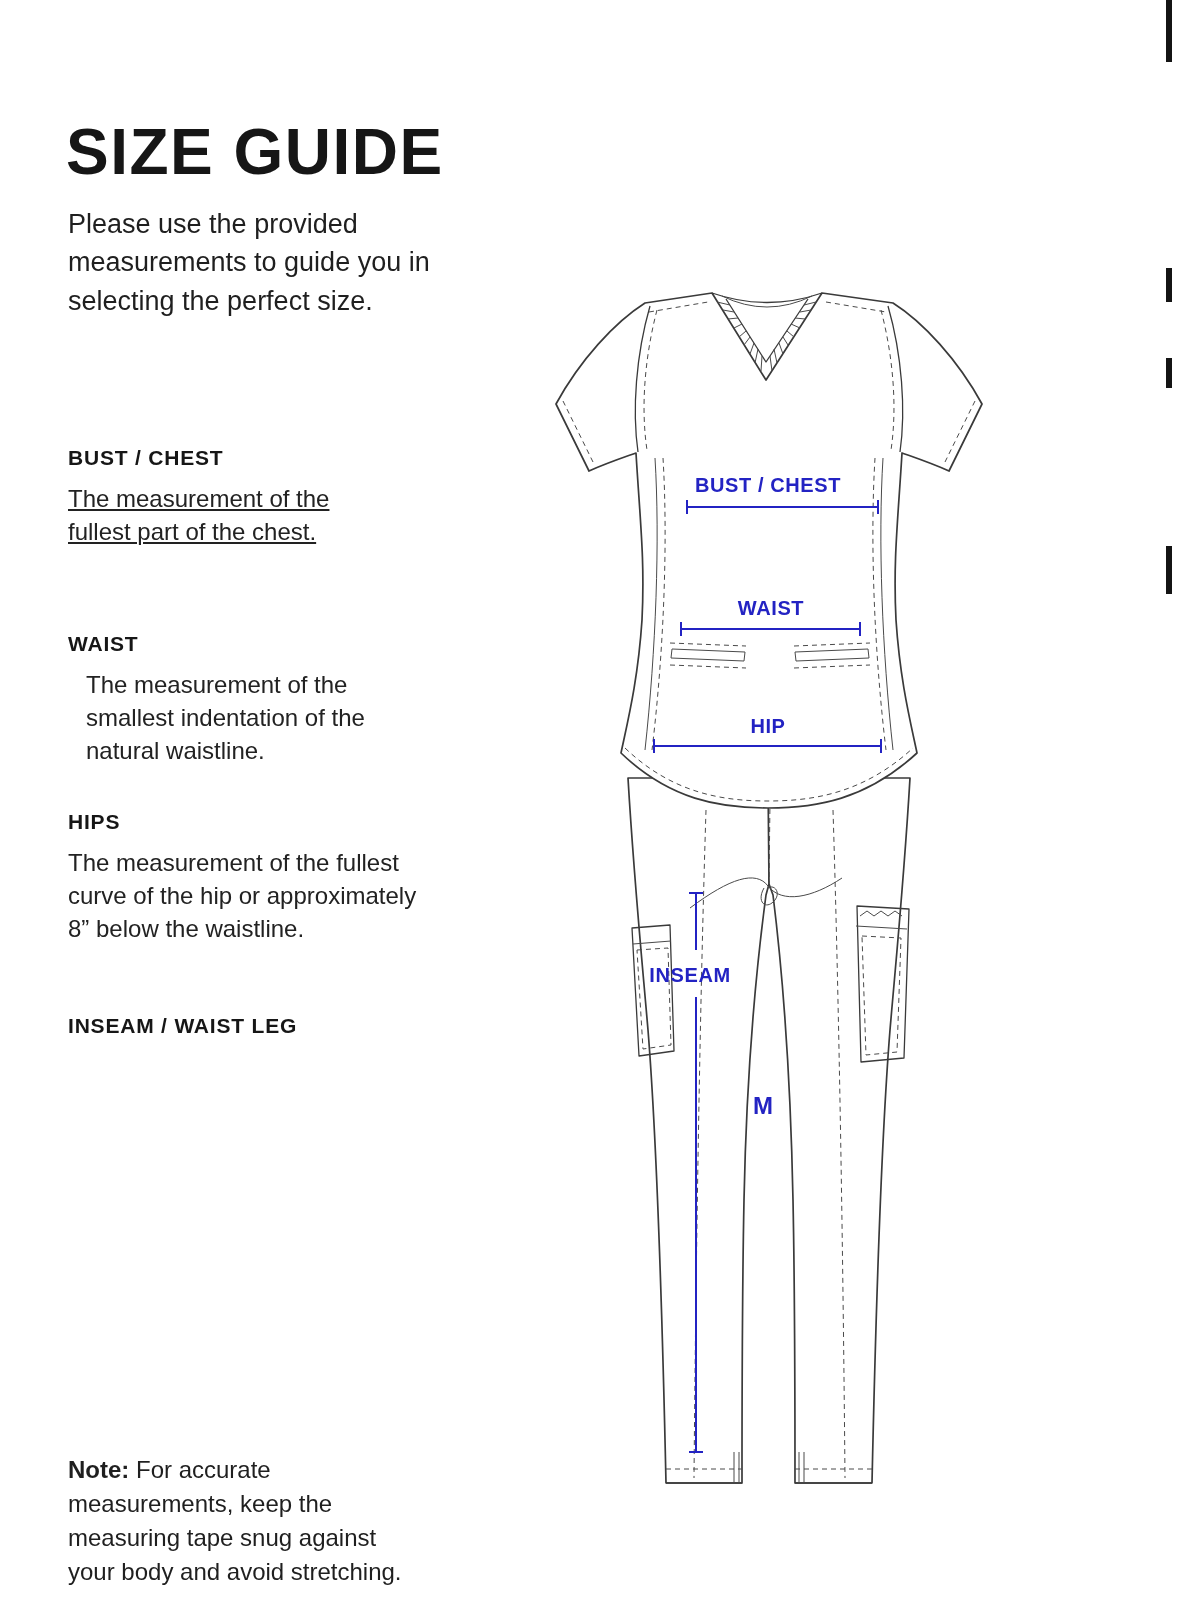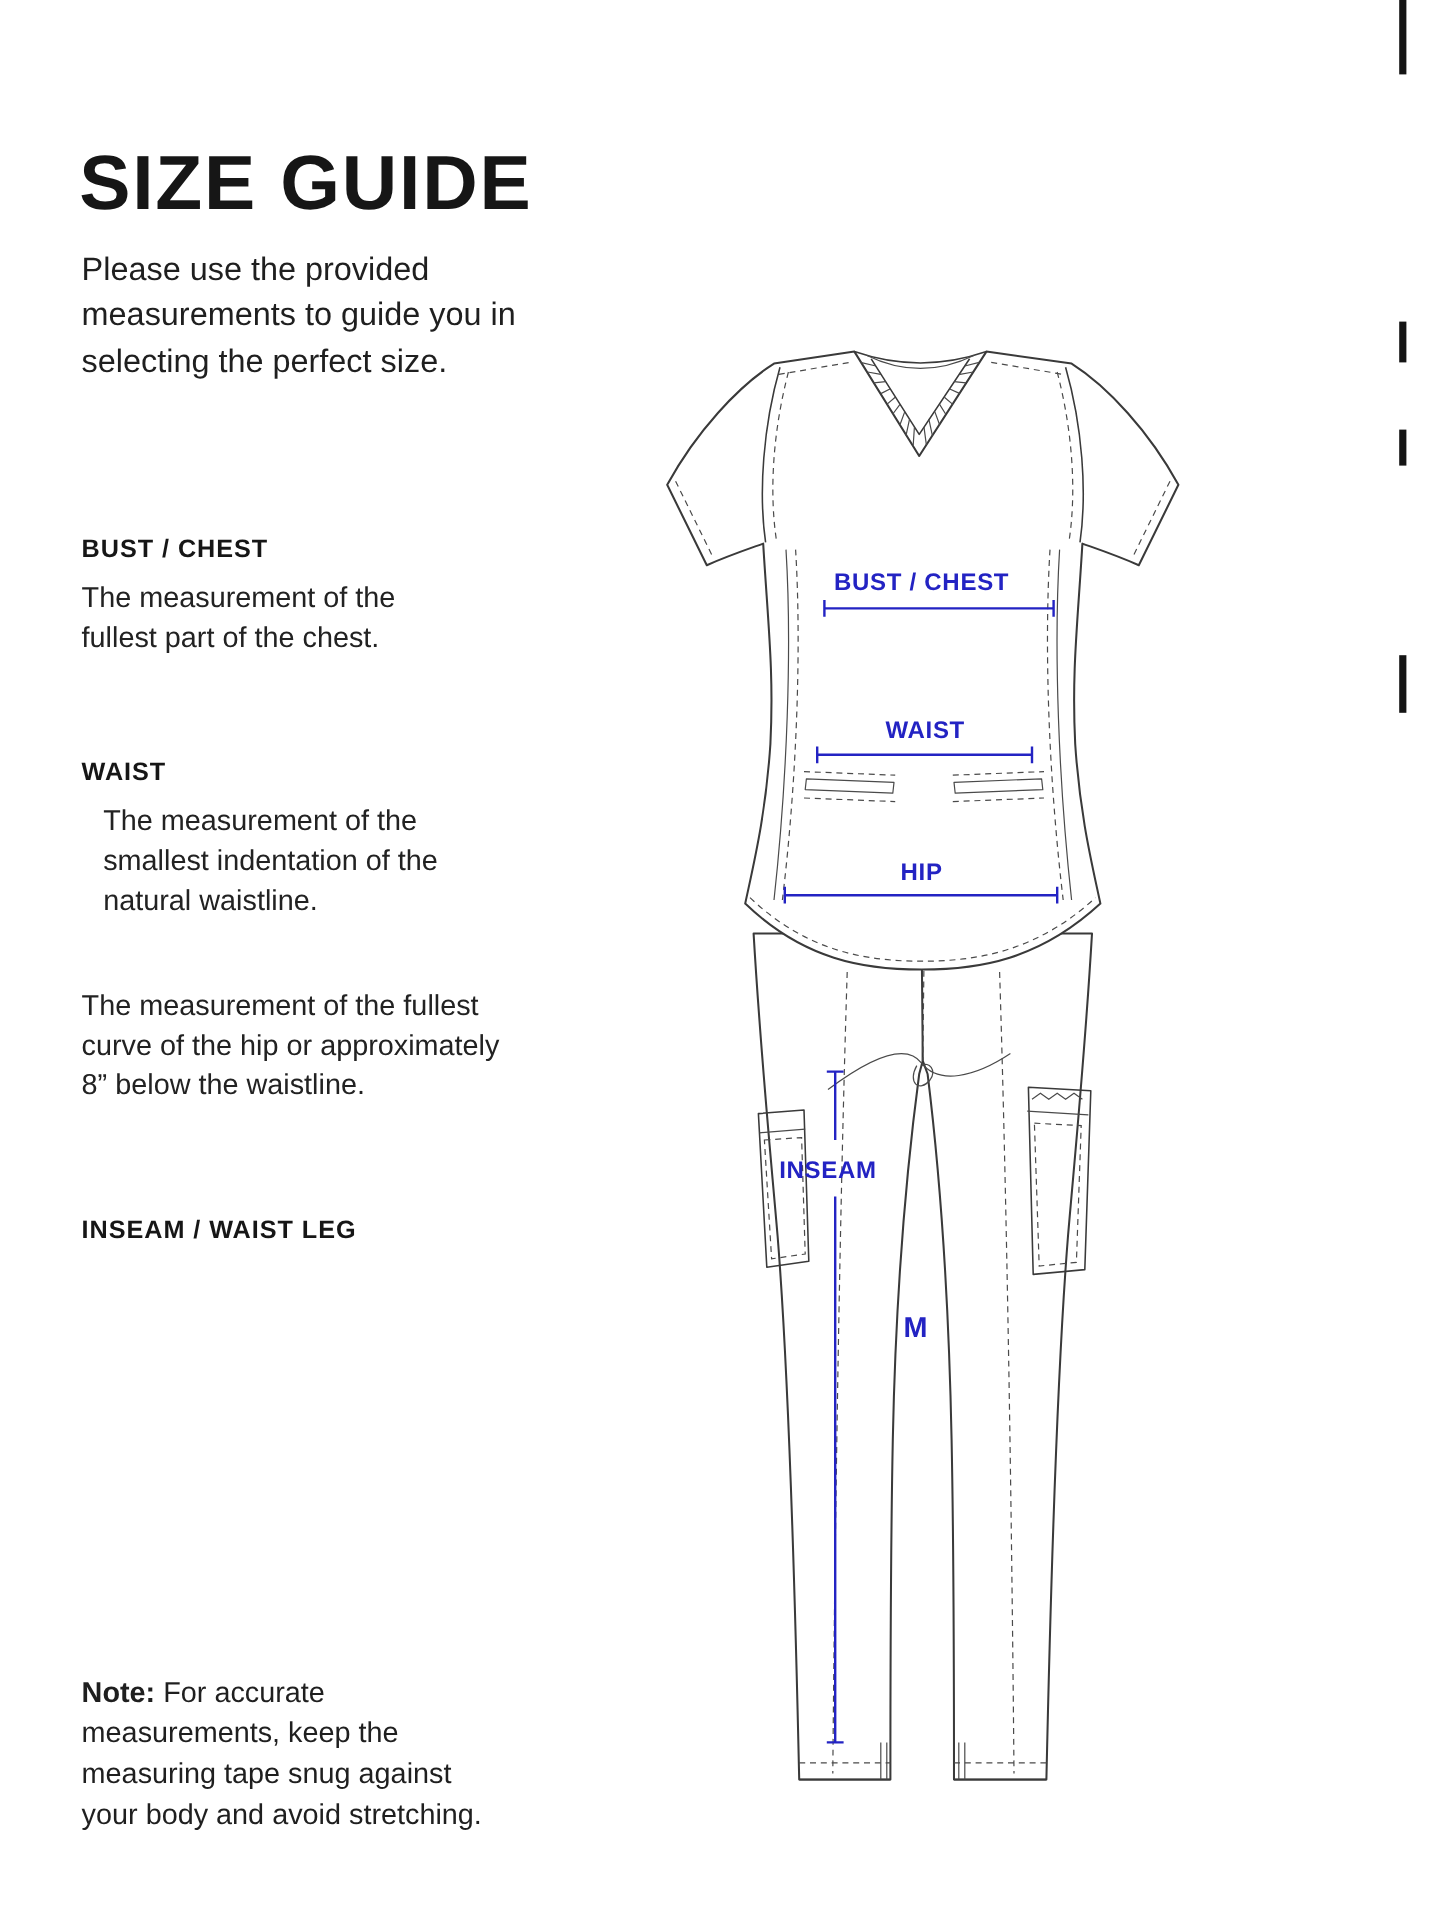--- a/index.html
+++ b/index.html
@@ -6,25 +6,25 @@
   body{
     width:1200px;height:1600px;position:relative;background:#ffffff;
     font-family:"Liberation Sans", sans-serif;color:#1f1f1f;overflow:hidden;
   }
   .abs{position:absolute;}
   .title{left:66px;top:72px;font-size:64px;font-weight:800;letter-spacing:1.5px;color:#161616;}
   .intro{left:68px;top:178px;width:445px;font-size:27px;line-height:1.42;}
   .section{left:68px;}
   .sec-h{font-size:21px;font-weight:700;letter-spacing:0.8px;color:#161616;}
   .sec-b{font-size:24px;line-height:1.38;margin-top:12px;color:#222;}
-  .sec0{top:446px;} .sec0 .sec-b{width:292px;}
+  .sec0{top:446px;} .sec0 .sec-b{width:292px;text-decoration:underline;}
   .sec1{top:632px;} .sec1 .sec-b{width:312px;margin-left:18px;}
   .sec2{top:810px;} .sec2 .sec-b{width:376px;}
   .sec3{top:1014px;} .sec3 .sec-b{width:332px;}
-  .note{left:68px;top:1370px;width:348px;font-size:24px;line-height:1.42;}
+  .note{left:68px;top:1429px;width:348px;font-size:24px;line-height:1.42;}
   .note b{font-weight:700;}
   .diagram{left:520px;top:268px;width:480px;height:1280px;}
 
   
   .ol{fill:#ffffff;stroke:#3a3a3a;stroke-width:1.7;stroke-linejoin:round;}
   .ln{fill:none;stroke:#3a3a3a;stroke-width:1.3;stroke-linejoin:round;}
   .thin{fill:none;stroke:#4a4a4a;stroke-width:1;}
   .dash{fill:none;stroke:#4a4a4a;stroke-width:1;stroke-dasharray:5 4;}
   .blue{fill:none;stroke:#2323c3;stroke-width:2;}
   .bluetxt{fill:#2323c3;font-weight:700;font-size:20px;letter-spacing:0.6px;
@@ -49,20 +49,21 @@
   <div class="sec-h">BUST / CHEST</div>
   <div class="sec-b">The measurement of the fullest part of the chest.</div>
 </div>
 
 <div class="abs section sec1">
   <div class="sec-h">WAIST</div>
   <div class="sec-b">The measurement of the smallest indentation of the natural waistline.</div>
 </div>
 
 <div class="abs section sec2">
+  <div class="sec-h">HIPS</div>
   <div class="sec-b">The measurement of the fullest curve of the hip or approximately 8” below the waistline.</div>
 </div>
 
 <div class="abs section sec3">
   <div class="sec-h">INSEAM / WAIST LEG</div>
 </div>
 
 <p class="abs note"><b>Note:</b><span> For accurate measurements, keep the measuring tape snug against your body and avoid stretching.</span></p>
 
 <div class="abs diagram">

